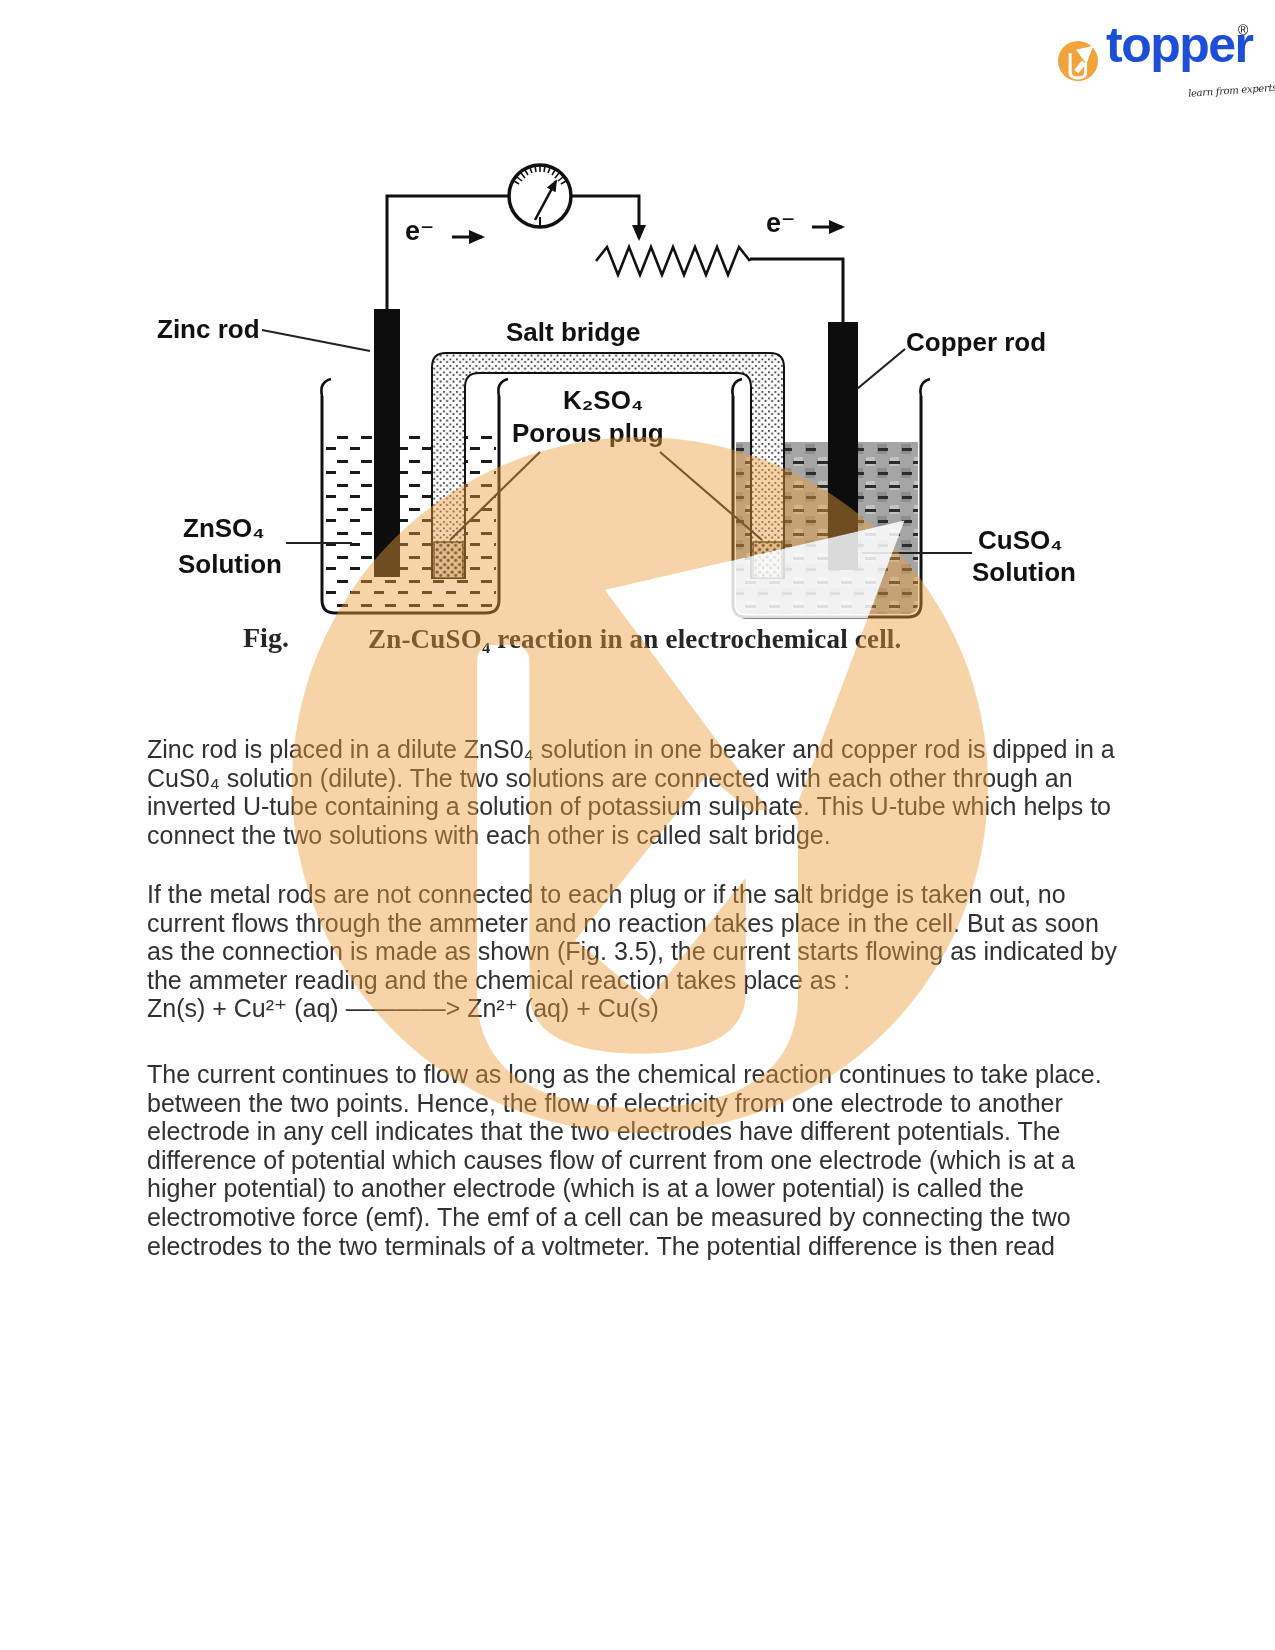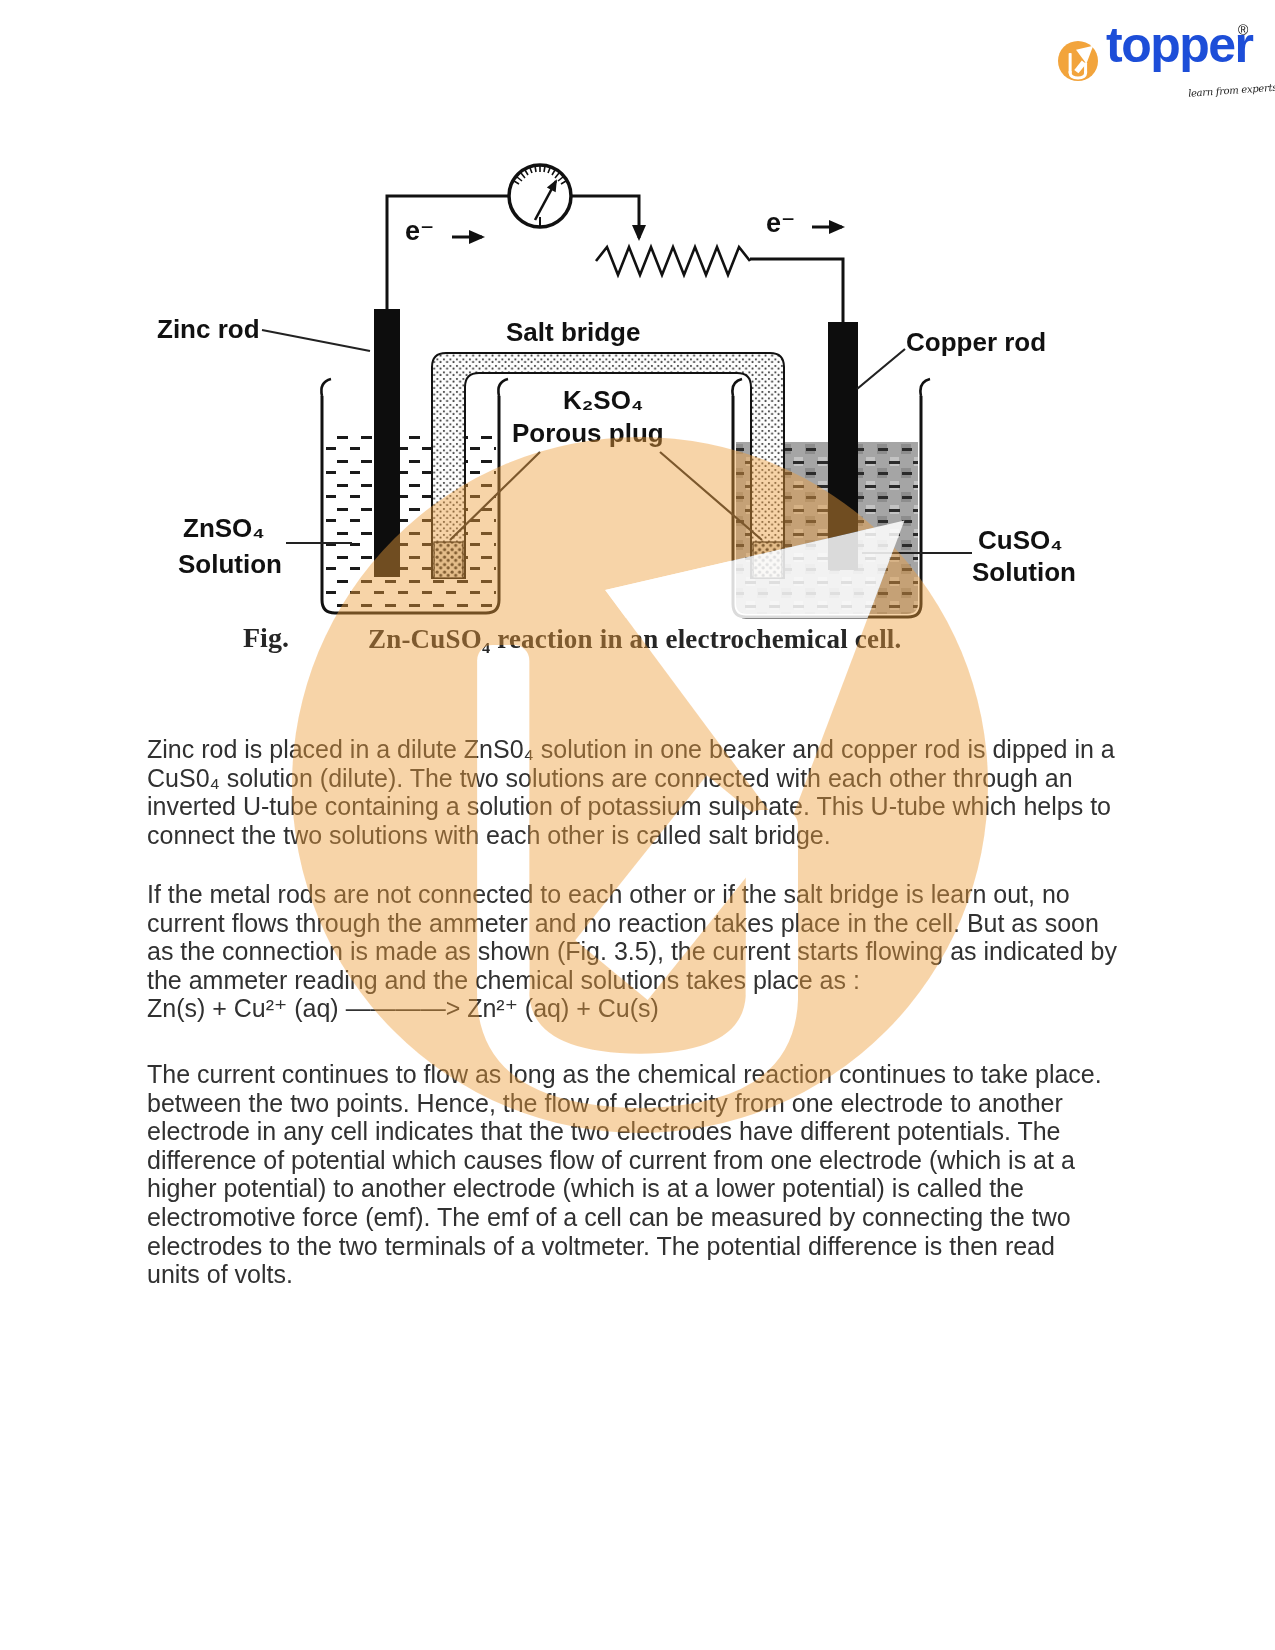--- a/index.html
+++ b/index.html
@@ -155,36 +155,35 @@
     </div>
 
     <div class="para p1">
       <div class="line">Zinc rod is placed in a dilute ZnS0₄ solution in one beaker and copper rod is dipped in a</div>
       <div class="line">CuS0₄ solution (dilute). The two solutions are connected with each other through an</div>
       <div class="line">inverted U-tube containing a solution of potassium sulphate. This U-tube which helps to</div>
       <div class="line">connect the two solutions with each other is called salt bridge.</div>
     </div>
 
     <div class="para p2">
-      <div class="line">If the metal rods are not connected to each other or if the salt bridge is learn out, no</div>
+      <div class="line">If the metal rods are not connected to each plug or if the salt bridge is taken out, no</div>
       <div class="line">current flows through the ammeter and no reaction takes place in the cell. But as soon</div>
       <div class="line">as the connection is made as shown (Fig. 3.5), the current starts flowing as indicated by</div>
-      <div class="line">the ammeter reading and the chemical solutions takes place as :</div>
+      <div class="line">the ammeter reading and the chemical reaction takes place as :</div>
       <div class="line">Zn(s) + Cu²⁺ (aq) ————&gt; Zn²⁺ (aq) + Cu(s)</div>
     </div>
 
     <div class="para p3">
       <div class="line">The current continues to flow as long as the chemical reaction continues to take place.</div>
       <div class="line">between the two points. Hence, the flow of electricity from one electrode to another</div>
       <div class="line">electrode in any cell indicates that the two electrodes have different potentials. The</div>
       <div class="line">difference of potential which causes flow of current from one electrode (which is at a</div>
       <div class="line">higher potential) to another electrode (which is at a lower potential) is called the</div>
       <div class="line">electromotive force (emf). The emf of a cell can be measured by connecting the two</div>
       <div class="line">electrodes to the two terminals of a voltmeter. The potential difference is then read</div>
-      <div class="line">units of volts.</div>
     </div>
   </div>
 
   <svg class="layer wm-svg" width="1275" height="1650" viewBox="0 0 1275 1650">
     <defs>
       <mask id="wmmask">
         <circle cx="640" cy="785" r="348" fill="#ffffff"></circle>
         <use href="#tglyph" transform="translate(292,437) scale(6.96)" fill="#000000"></use>
       </mask>
       <clipPath id="figclip">

